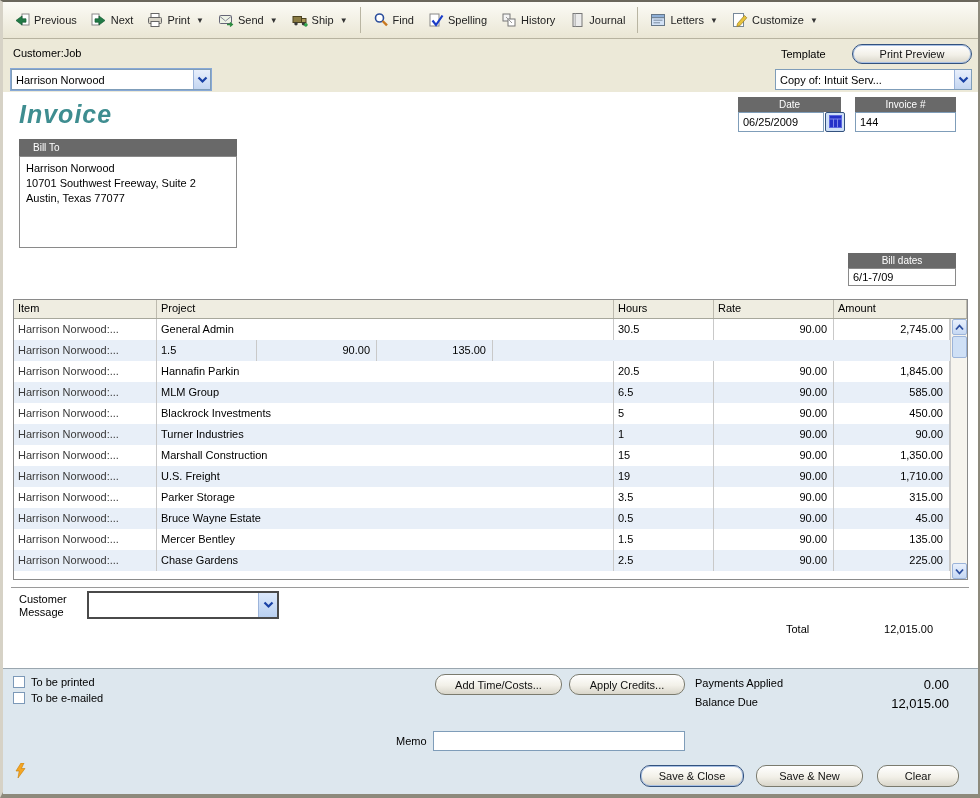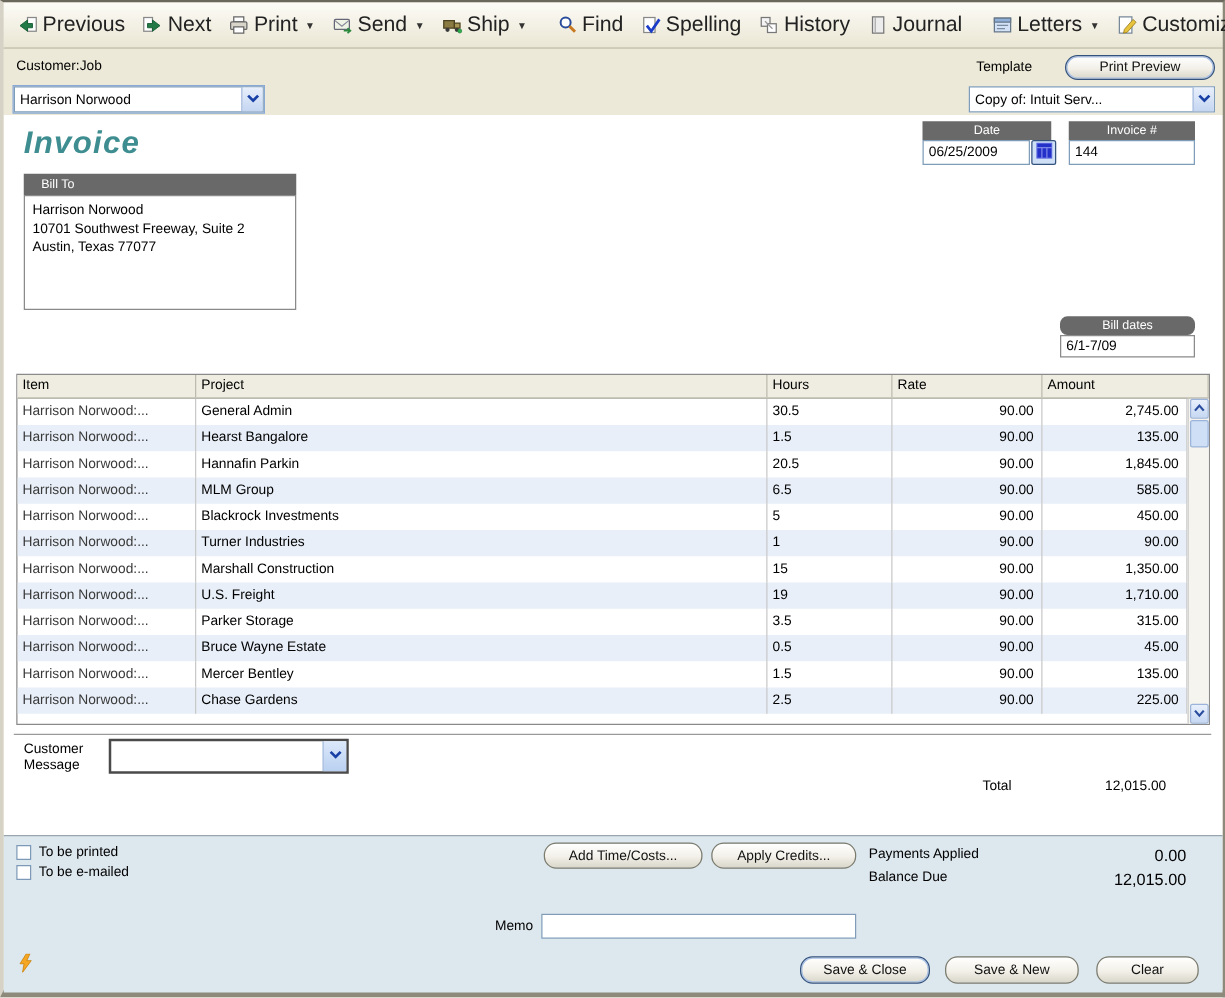--- a/index.html
+++ b/index.html
@@ -3,21 +3,21 @@
 <meta charset="utf-8">
 <style>
   * { margin:0; padding:0; box-sizing:border-box; }
   html,body { width:980px; height:798px; overflow:hidden; }
   body { font-family:"Liberation Sans", sans-serif; font-size:11px; color:#000; background:#ece9d8; position:relative; }
   #window { position:absolute; inset:0; border-top:2px solid #6a675c; border-left:3px solid #d6d2c6; border-right:2px solid #8d8a7c; border-bottom:6px solid #8d8a7c; }
 
   
   .toolbar { position:absolute; left:0; top:0; width:975px; height:37px; background:linear-gradient(#fcfbf6,#eae6d4); border-bottom:1px solid #b7b3a0; display:flex; align-items:center; padding:0 4px; }
   .tb-btn { display:flex; align-items:center; gap:4px; height:28px; padding:0 6px; border:1px solid transparent; border-radius:3px; cursor:default; }
-  .tb-label { font-size:17px; color:#222; white-space:nowrap; }
+  .tb-label { font-size:11px; color:#222; white-space:nowrap; }
   .tb-arrow { font-size:8px; color:#333; margin-left:2px; }
   .tb-sep { width:1px; height:26px; background:#b9b5a2; margin:0 5px; }
   .tb-icon svg { display:block; }
 
   
   .header-strip { position:absolute; left:0; top:37px; width:975px; height:53px; background:#ece9d8; }
   .lbl { font-size:11px; color:#000; }
   .combo { position:absolute; height:21px; background:#fff; border:1px solid #7f9db9; display:flex; align-items:center; }
   .combo .combo-text { flex:1; padding:0 4px; font-size:11px; white-space:nowrap; overflow:hidden; }
   .combo .combo-btn { width:17px; height:100%; background:linear-gradient(#e8effc,#c4d6f1); border-left:1px solid #9cb4da; display:flex; align-items:center; justify-content:center; }
@@ -232,42 +232,41 @@
     <div class="dark-bar center" style="left:852px;top:5px;width:101px;">Invoice #</div>
     <div class="field-box" style="left:852px;top:20px;width:101px;height:20px;">144</div>
 
     <div class="dark-bar" style="left:16px;top:47px;width:218px;height:17px;padding-left:14px;">Bill To</div>
     <div class="billto-box">
       <div>Harrison Norwood</div>
       <div>10701 Southwest Freeway, Suite 2</div>
       <div>Austin, Texas 77077</div>
     </div>
 
-    <div class="dark-bar center" style="left:845px;top:161px;width:108px;border-radius:6px;">Bill dates</div>
+    <div class="dark-bar center" style="left:845px;top:161px;width:108px;">Bill dates</div>
     <div class="field-box" style="left:845px;top:176px;width:108px;height:18px;border-color:#8a8a8a;">6/1-7/09</div>
 
     <div class="grid">
       <div class="g-header" id="grid-header">
           <div class="cell" style="width: 143px;">Item</div>
           <div class="cell" style="width: 457px;">Project</div>
           <div class="cell" style="width: 100px;">Hours</div>
           <div class="cell" style="width: 120px;">Rate</div>
           <div class="cell" style="width: 133px;">Amount</div>
         </div>
       <div class="g-body" id="grid-body">
           <div class="t-row">
             <div class="cell c-item">Harrison Norwood:...</div>
             <div class="cell c-project">General Admin</div>
             <div class="cell c-hours">30.5</div>
             <div class="cell c-rate">90.00</div>
             <div class="cell c-amount">2,745.00</div>
           </div>
           <div class="t-row">
             <div class="cell c-item">Harrison Norwood:...</div>
-            <div class="cell c-project">Hearst Bangalore</div>
             <div class="cell c-hours">1.5</div>
             <div class="cell c-rate">90.00</div>
             <div class="cell c-amount">135.00</div>
           </div>
           <div class="t-row">
             <div class="cell c-item">Harrison Norwood:...</div>
             <div class="cell c-project">Hannafin Parkin</div>
             <div class="cell c-hours">20.5</div>
             <div class="cell c-rate">90.00</div>
             <div class="cell c-amount">1,845.00</div>

